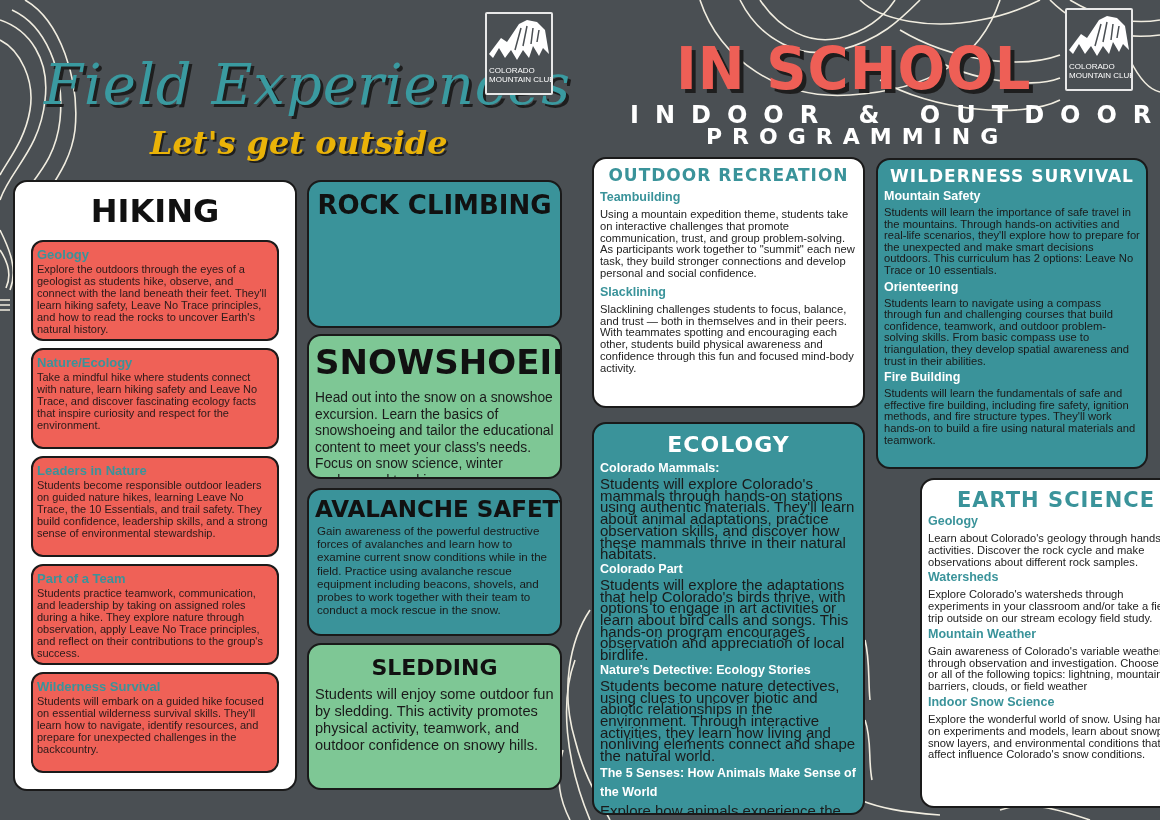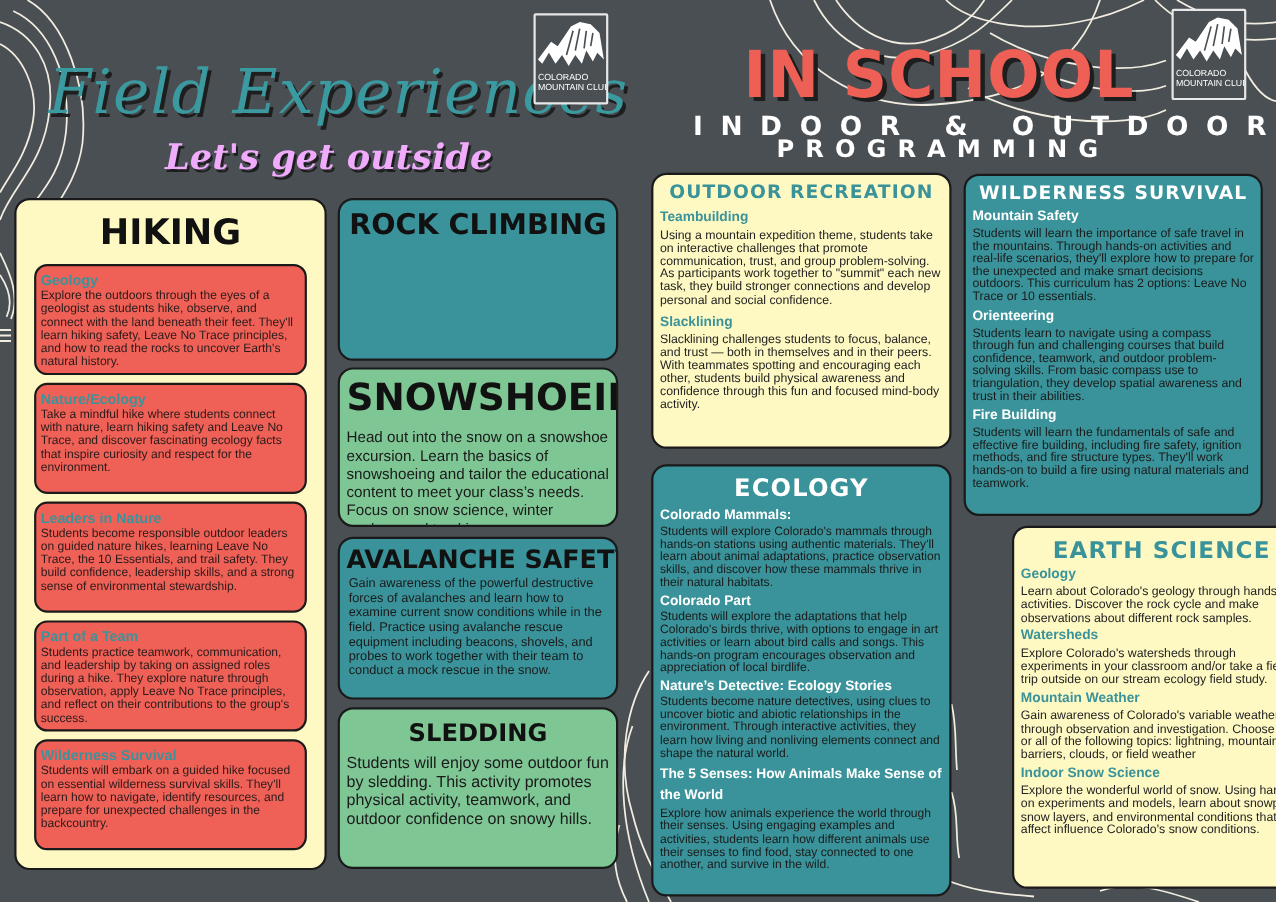--- a/index.html
+++ b/index.html
@@ -15,21 +15,21 @@
   
   .left-title {
     position: absolute; left: 44px; top: 52px; width: 500px;
     font-family: "DejaVu Serif", serif; font-style: italic;
     font-size: 56px; color: #3a9aa0; letter-spacing: 1px;
     text-shadow: 3px 3px 0 #1e1e1e; white-space: nowrap;
   }
   .left-sub {
     position: absolute; left: 150px; top: 124px;
     font-family: "DejaVu Serif", serif; font-style: italic; font-weight: bold;
-    font-size: 32px; color: #f0abfc; text-shadow: 2px 2px 0 #1e1e1e; white-space: nowrap;
+    font-size: 32px; color: #eab308; text-shadow: 2px 2px 0 #1e1e1e; white-space: nowrap;
   }
   .logo {
     position: absolute; width: 68px; height: 83px;
     border: 2px solid #e8e8e8; border-radius: 2px; background: #4a4f53;
     display: flex; flex-direction: column; align-items: stretch; overflow: hidden;
   }
   .logo svg { width: 64px; height: 52px; display: block; }
   .logo .logo-text {
     font-size: 8px; line-height: 9px; color: #ffffff; padding-left: 2px;
     font-family: "Liberation Sans", sans-serif; white-space: nowrap;
@@ -52,21 +52,21 @@
   .right-sub2 {
     position: absolute; left: 706px; top: 124px;
     font-family: "DejaVu Sans", sans-serif; font-weight: bold;
     font-size: 22px; color: #ffffff; letter-spacing: 10px; white-space: nowrap;
   }
 
   
   .card {
     position: absolute; border: 2px solid #1a1a1a; border-radius: 14px; overflow: hidden;
   }
-  .white { background: #fef9c3; }
+  .white { background: #ffffff; }
   .teal { background: #3a939a; }
   .green { background: #7ec795; }
 
   .hiking { left: 13px; top: 180px; width: 284px; height: 611px; padding: 8px 16px; }
   .hiking h2 {
     text-align: center; font-family: "DejaVu Sans", sans-serif; font-weight: bold;
     font-size: 32px; color: #111; margin: 2px 0 10px;
   }
   .subcard {
     border: 2px solid #1a1a1a; border-radius: 12px; background: #ef6157;
@@ -106,21 +106,21 @@
   .teal h3 { color: #ffffff; }
   .teal p { color: #1a1a1a; }
 
   .outdoor { left: 592px; top: 157px; width: 273px; height: 251px; }
   .outdoor .ptitle { font-size: 17px; margin-top: 2px; }
   .outdoor p { font-size: 11.2px; line-height: 11.8px; }
   .outdoor h3 { margin-top: 5px; margin-bottom: 5px; }
   .ecology { left: 592px; top: 422px; width: 273px; height: 393px; }
   .ecology .ptitle { font-size: 22px; margin-top: 4px; margin-bottom: 4px; }
   .ecology h3 { margin-top: 2px; margin-bottom: 3px; }
-  .ecology p { font-size: 11px; line-height: 11.7px; }
+  .ecology p { font-size: 15px; line-height: 11.7px; }
   .wild { left: 876px; top: 158px; width: 272px; height: 311px; }
   .wild .ptitle { font-size: 17px; margin-top: 2px; }
   .wild p { font-size: 11.2px; line-height: 11.6px; }
   .earth { left: 920px; top: 478px; width: 272px; height: 330px; }
   .earth .ptitle { font-size: 21px; margin-top: 4px; }
   .earth h3 { margin-top: 2px; margin-bottom: 5px; }
   .earth p { font-size: 11.2px; line-height: 11.8px; }
 </style>
 </head>
 <body>

